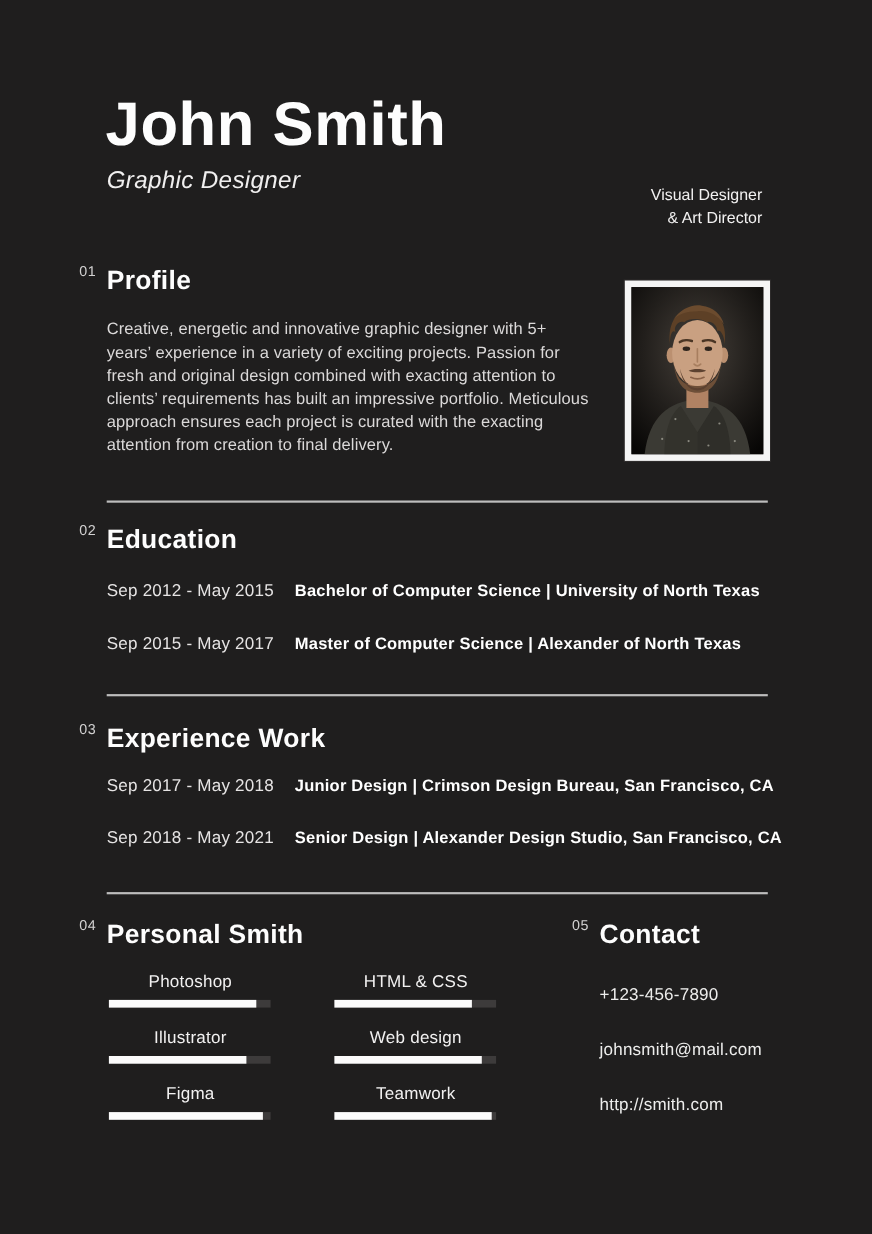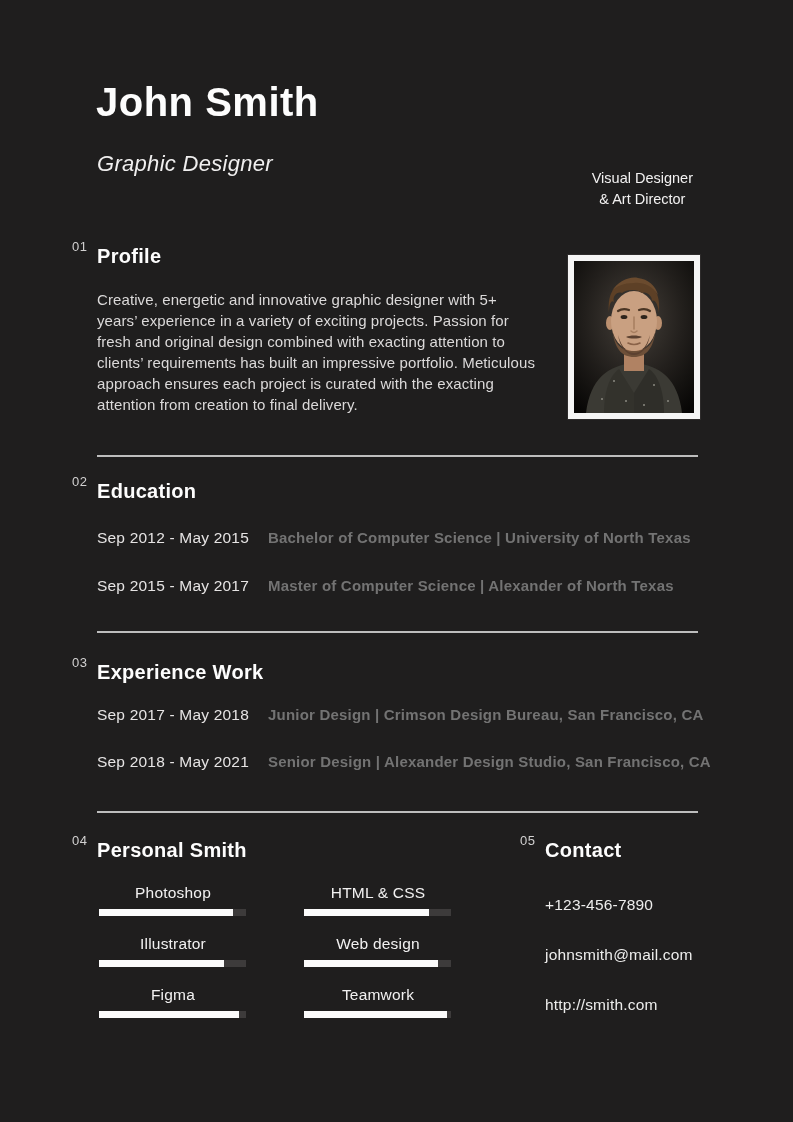--- a/index.html
+++ b/index.html
@@ -9,38 +9,38 @@
     font-family: "Liberation Sans", sans-serif;
     color: #ffffff;
     overflow: hidden;
     position: relative;
   }
   .page { position: absolute; inset: 0; }
 
   
   .name {
     position: absolute; left: 96px; top: 80px;
-    font-size: 40px; font-weight: bold; letter-spacing: 0.5px;
+    font-size: 56px; font-weight: bold; letter-spacing: 0.5px;
     color: #fdfdfd; margin: 0;
   }
   .job-title {
     position: absolute; left: 97px; top: 151px;
     font-size: 22px; font-weight: normal; color: #f0efef; margin: 0;
     letter-spacing: 0.3px;
     font-style: italic;
   }
   .tagline {
     position: absolute; right: 100px; top: 168px;
-    text-align: center; font-size: 14.5px; line-height: 21px; color: #f2f1f1;
+    text-align: right; font-size: 14.5px; line-height: 21px; color: #f2f1f1;
   }
 
   
   .sec-head { position: absolute; left: 97px; }
   .sec-head h2 {
-    margin: 0; font-size: 20px; font-weight: bold; color: #fdfdfd;
+    margin: 0; font-size: 24px; font-weight: bold; color: #fdfdfd;
     letter-spacing: 0.3px; line-height: 28px;
   }
   .sec-num {
     position: absolute; left: -25px; top: -3px;
     font-size: 13px; color: #d2d1d1; letter-spacing: 0.5px;
   }
 
   
   .profile-text {
     position: absolute; left: 97px; top: 289px; width: 443px;
@@ -62,21 +62,21 @@
     background: #bdbdbd;
   }
 
   
   .t-row { position: absolute; left: 97px; width: 620px; display: flex; }
   .t-date {
     width: 171px; flex: 0 0 171px;
     font-size: 15.5px; color: #e6e4e4; letter-spacing: 0.2px;
   }
   .t-detail {
-    font-size: 15px; font-weight: bold; color: #737373; letter-spacing: 0.2px;
+    font-size: 15px; font-weight: bold; color: #ffffff; letter-spacing: 0.2px;
   }
 
   
   .skills-grid {
     position: absolute; left: 99px; top: 884px;
     display: grid;
     grid-template-columns: 148px 148px;
     grid-template-rows: repeat(3, auto);
     grid-auto-flow: column;
     column-gap: 57px; row-gap: 19px; text-align: center;

